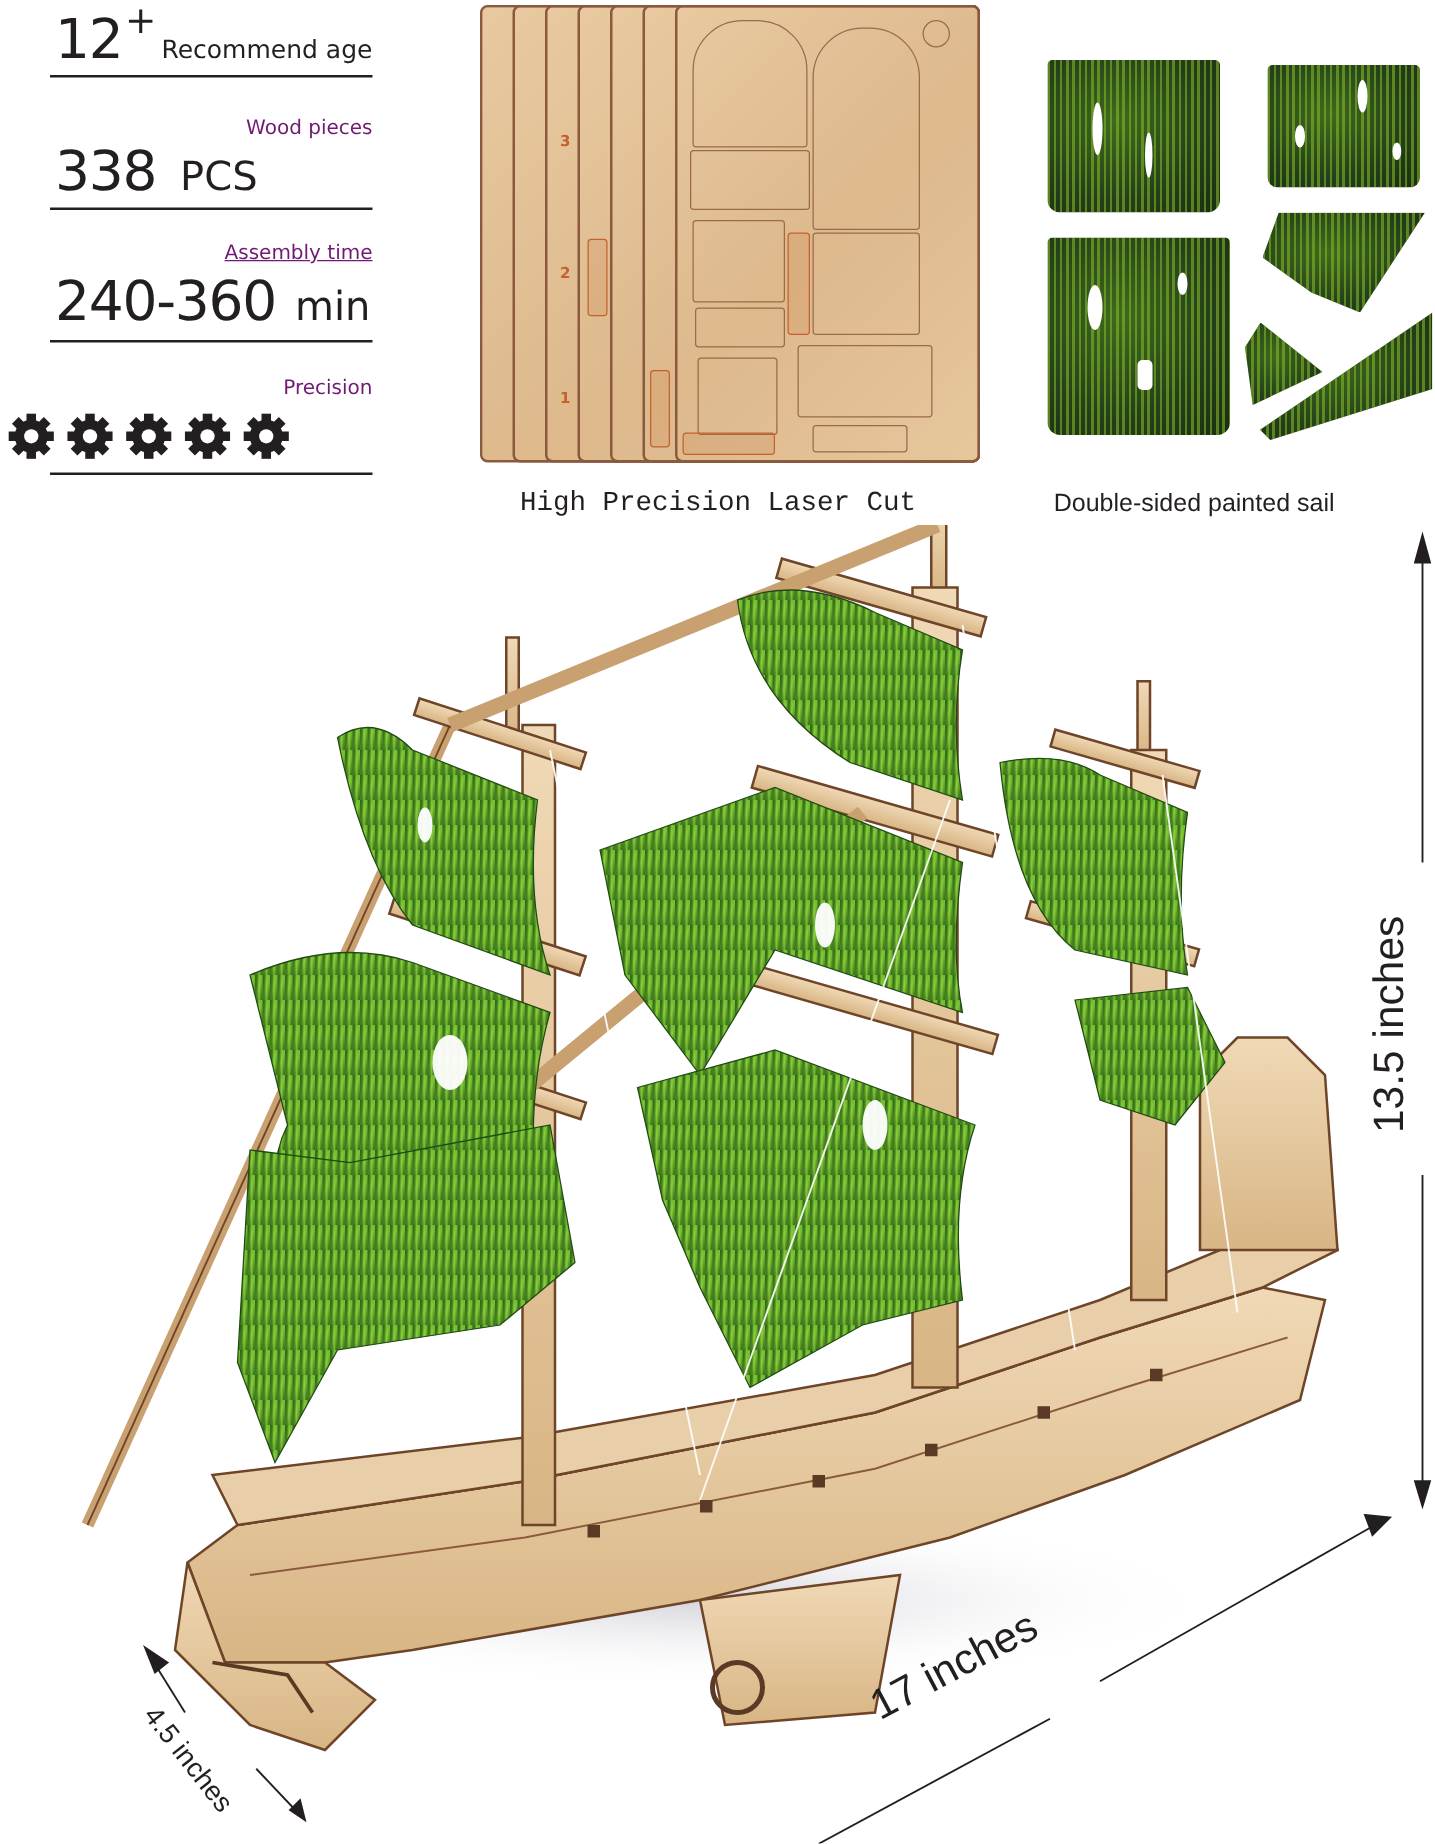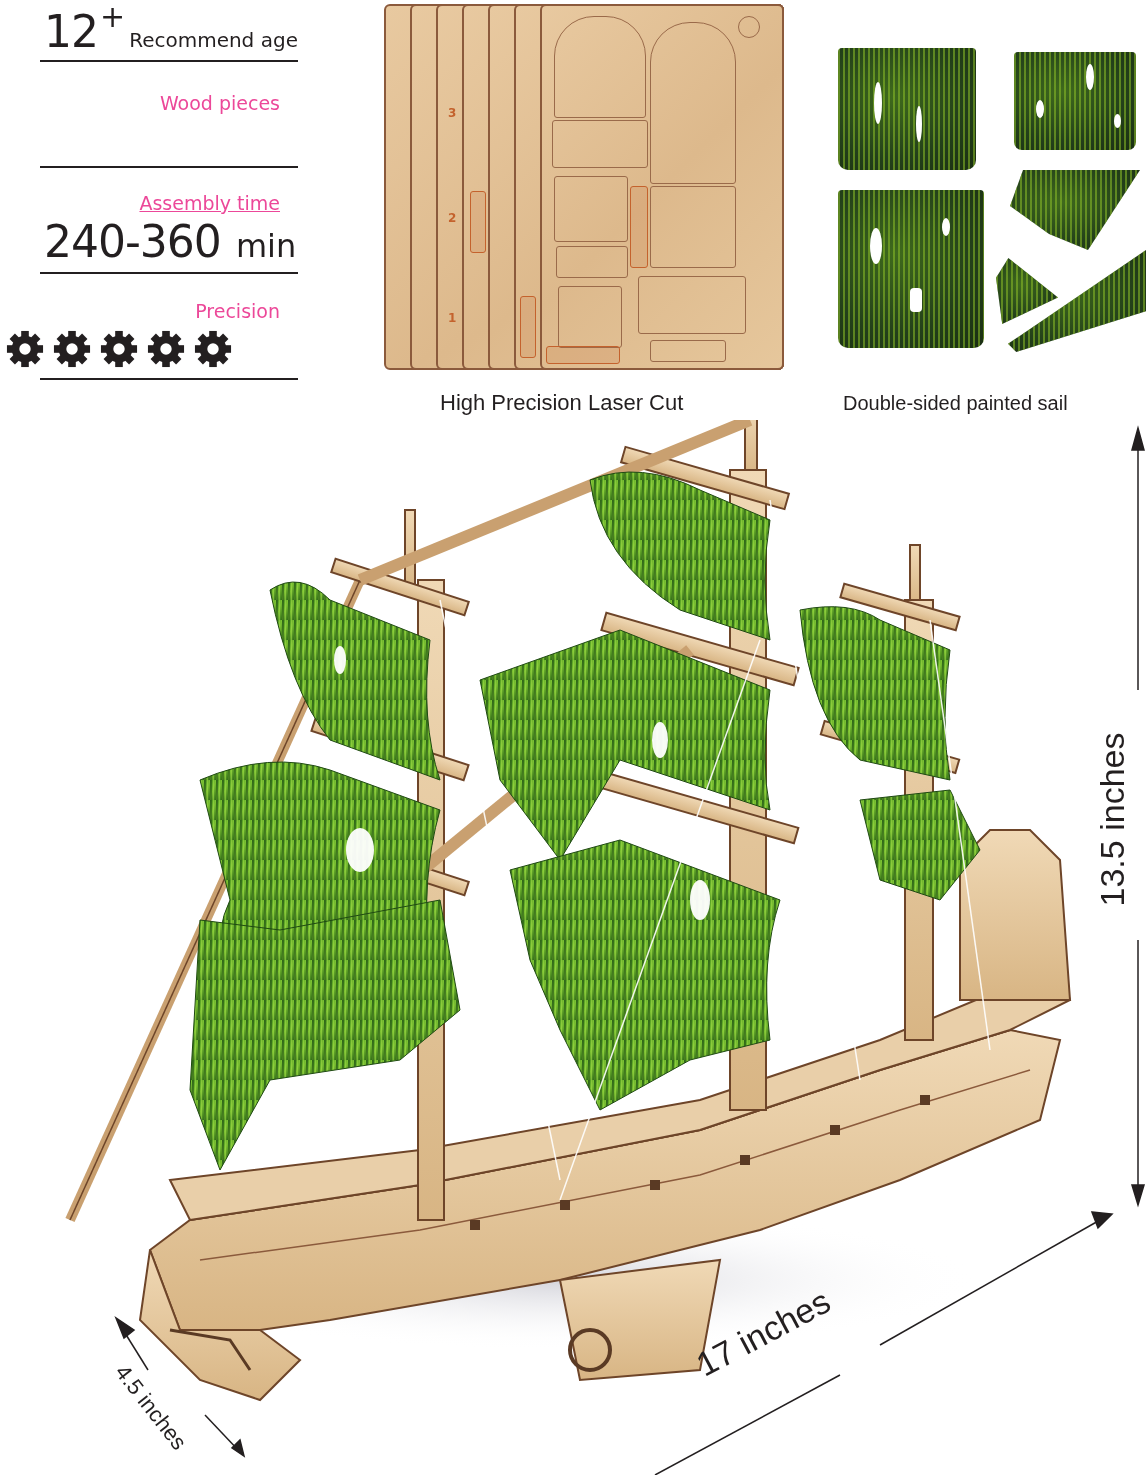--- a/index.html
+++ b/index.html
@@ -6,21 +6,21 @@
   body {
     width: 1148px; height: 1475px; position: relative; overflow: hidden;
     background: #ffffff;
     font-family: "DejaVu Sans", sans-serif;
     color: #231f20;
   }
   .abs { position: absolute; }
 
   
   .spec { position: absolute; left: 40px; width: 258px; border-bottom: 2px solid #231f20; }
-  .spec .label { position: absolute; right: 18px; font-size: 19px; color: #ec4899; white-space: nowrap; }
+  .spec .label { position: absolute; right: 0; font-size: 16px; color: #701a75; white-space: nowrap; }
   .spec .value { position: absolute; left: 4px; white-space: nowrap; }
   .big { font-size: 44px; letter-spacing: -1px; }
   .unit { font-size: 32px; }
   .sup { font-size: 30px; position: relative; top: -20px; margin-left: 2px; }
   .age-label { font-size: 20px; margin-left: 4px; }
 
   .gears { display: flex; gap: 9px; position: absolute; left: 6px; top: 330px; }
   .gear { width: 38px; height: 38px; }
 
   
@@ -55,20 +55,24 @@
 <body>
 
 <div class="spec" style="top:0; height:60px;">
   <div class="value" style="top:6px;">
     <span class="big">12</span><span class="sup">+</span><span class="age-label">Recommend  age</span>
   </div>
 </div>
 
 <div class="spec" style="top:62px; height:104px;">
   <div class="label" style="top:30px;">Wood pieces</div>
+  <div class="value" style="top:50px;">
+    <span class="big">338</span>
+    <span class="unit" style="margin-left:14px;">PCS</span>
+  </div>
 </div>
 
 <div class="spec" style="top:168px; height:104px;">
   <div class="label" style="top:24px;text-decoration:underline;">Assembly time</div>
   <div class="value" style="top:48px;">
     <span class="big">240-360</span>
     <span class="unit" style="margin-left:10px;">min</span>
   </div>
 </div>
 
@@ -193,21 +197,21 @@
   <div class="sail" style="left:8px; top:150px; width:146px; height:158px; border-radius:4px 4px 10px 10px;">
     <div class="hole" style="left:32px; top:38px; width:12px; height:36px;"></div>
     <div class="hole" style="left:104px; top:28px; width:8px; height:18px;"></div>
     <div class="hole" style="left:72px; top:98px; width:12px; height:24px; border-radius:4px;"></div>
   </div>
   <div class="sail" style="left:180px; top:130px; width:130px; height:80px; clip-path: polygon(10% 0, 100% 0, 60% 100%, 30% 80%, 0 45%);"></div>
   <div class="sail" style="left:166px; top:218px; width:62px; height:66px; clip-path: polygon(20% 0, 100% 60%, 10% 100%, 0 30%);"></div>
   <div class="sail" style="left:178px; top:210px; width:138px; height:102px; clip-path: polygon(100% 0, 100% 60%, 6% 100%, 0 92%);"></div>
 </div>
 
-<div class="caption" style="left:440px; top:390px; font-family:Liberation Sans, sans-serif;">High Precision Laser Cut</div>
+<div class="caption" style="left:416px; top:390px; font-family:Liberation Mono, monospace;">High Precision Laser Cut</div>
 <div class="caption" style="left:843px; top:392px; font-size:20px; font-family:'Liberation Sans', sans-serif;text-align:right;">Double-sided painted sail</div>
 
 <svg class="ship" viewBox="0 420 1148 1055" xmlns="http://www.w3.org/2000/svg">
   <defs>
     <linearGradient id="wood" x1="0" y1="0" x2="0" y2="1">
       <stop offset="0" stop-color="#f0d9b6"></stop>
       <stop offset="1" stop-color="#d8b584"></stop>
     </linearGradient>
     <linearGradient id="sailg" x1="0" y1="0" x2="1" y2="1">
       <stop offset="0" stop-color="#3c8a1e"></stop>

